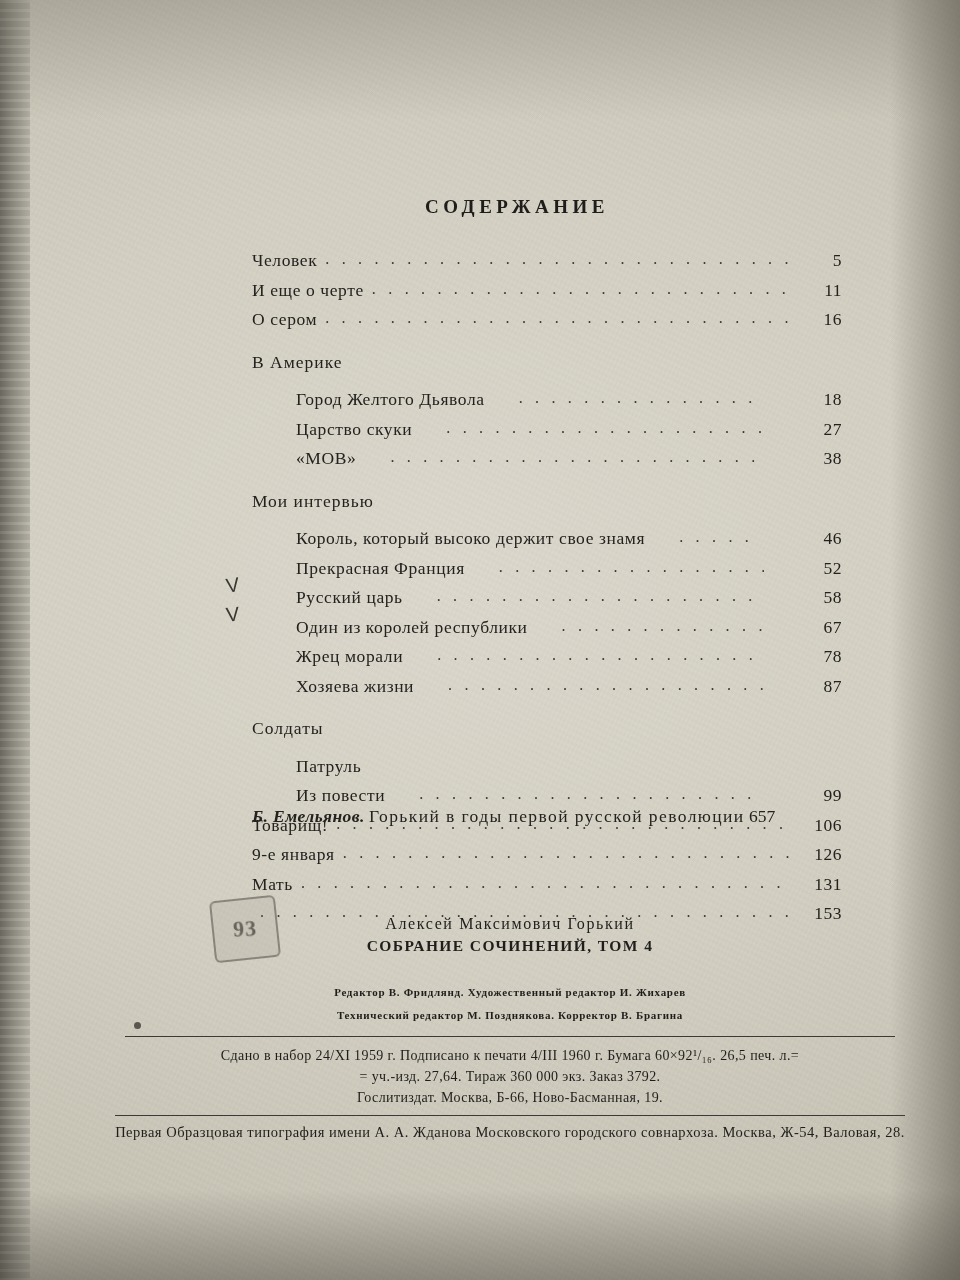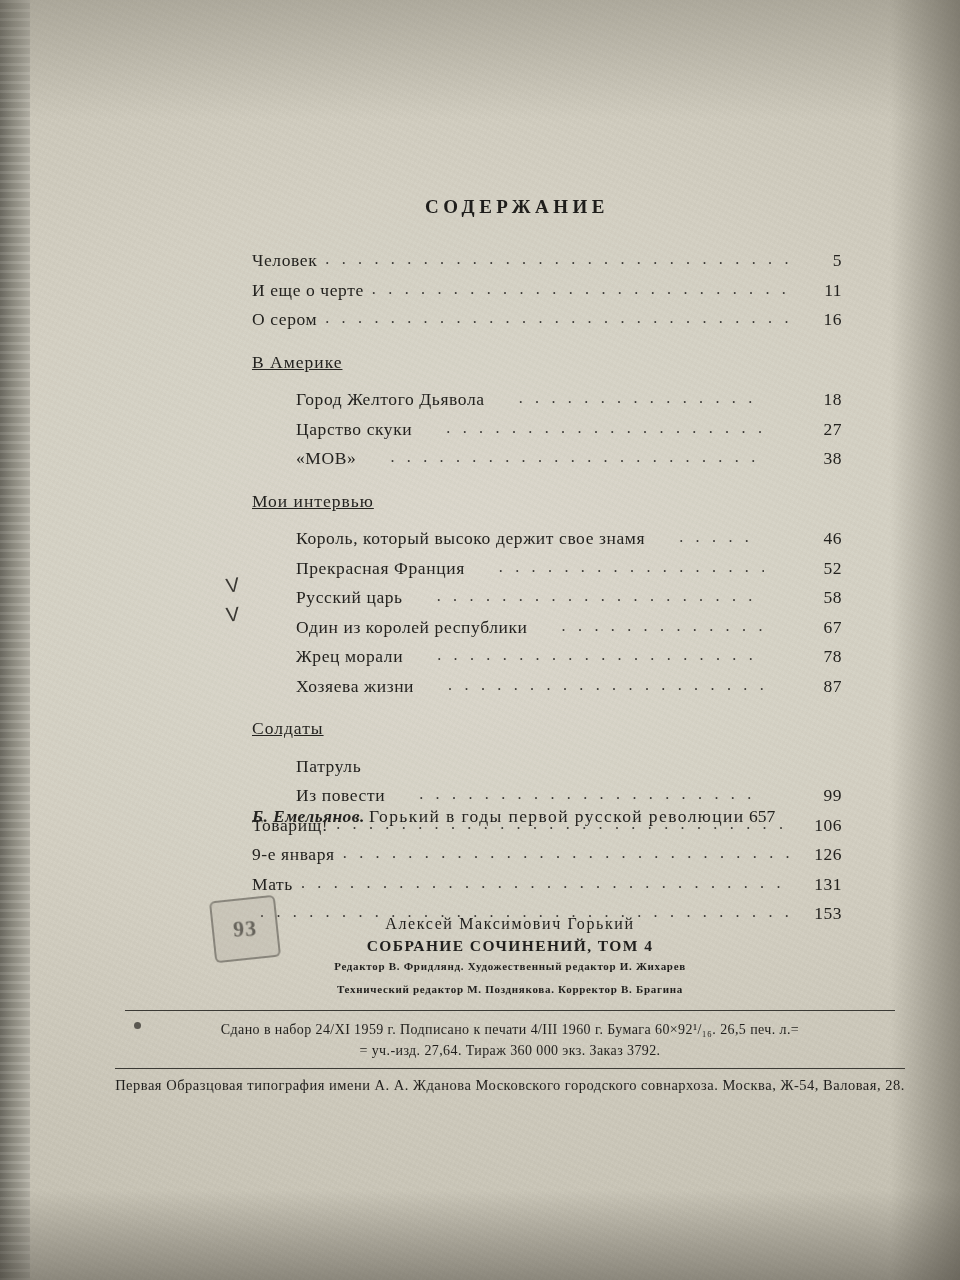--- a/index.html
+++ b/index.html
@@ -122,21 +122,21 @@
     transform: translateY(-2px);
   }
   .row .page-num {
     flex: 0 0 auto;
     width: 46px;
     text-align: right;
     font-size: 17.5px;
     letter-spacing: 0.5px;
   }
   .row.indent { padding-left: 44px; gap: 26px; }
-  .row.group { padding-left: 0; text-decoration: underline; }
+  .row.group { padding-left: 0; }
   .row.group .label { letter-spacing: 1px; }
   .spacer { height: 13px; }
   .spacer-sm { height: 8px; }
 
   .row.nodots .dots { visibility: hidden; }
 
   .author-line {
     position: absolute;
     left: 222px;
     top: 806px;
@@ -163,20 +163,21 @@
   }
   .colo-name {
     font-size: 16px;
     letter-spacing: 1.6px;
     margin-bottom: 4px;
   }
   .colo-series {
     font-size: 15.5px;
     letter-spacing: 1.4px;
     font-weight: bold;
+    margin-bottom: 26px;
   }
   .colo-ed1, .colo-ed2 {
     font-size: 11px;
     letter-spacing: .7px;
     line-height: 23px;
     font-weight: bold;
   }
   .rule {
     height: 1px;
     background: #3b3a35;
@@ -409,20 +410,21 @@
 
       <div class="colophon">
         <div class="colo-name">Алексей Максимович  Горький</div>
         <div class="colo-series">СОБРАНИЕ СОЧИНЕНИЙ, ТОМ 4</div>
         <div class="colo-ed1">Редактор В.  Фридлянд.  Художественный редактор И.  Жихарев</div>
         <div class="colo-ed2">Технический редактор М.  Позднякова. Корректор В.  Брагина</div>
         <div class="rule"></div>
         <div class="imprint">
           <span class="l">Сдано в набор 24/XI 1959 г. Подписано к печати 4/III 1960 г. Бумага 60×92¹/₁₆. 26,5 печ. л.=</span>
           <span class="l">= уч.-изд. 27,64. Тираж 360 000 экз. Заказ 3792.</span>
+          <span class="l">Гослитиздат.  Москва, Б-66,  Ново-Басманная, 19.</span>
         </div>
         <div class="rule2"></div>
         <div class="printer">
           <span class="l">Первая Образцовая типография имени А. А. Жданова Московского городского совнархоза.</span>
           <span class="l">Москва, Ж-54,  Валовая, 28.</span>
         </div>
       </div>
 
       <div class="stamp">
         <span class="stamp-inner">93</span>

